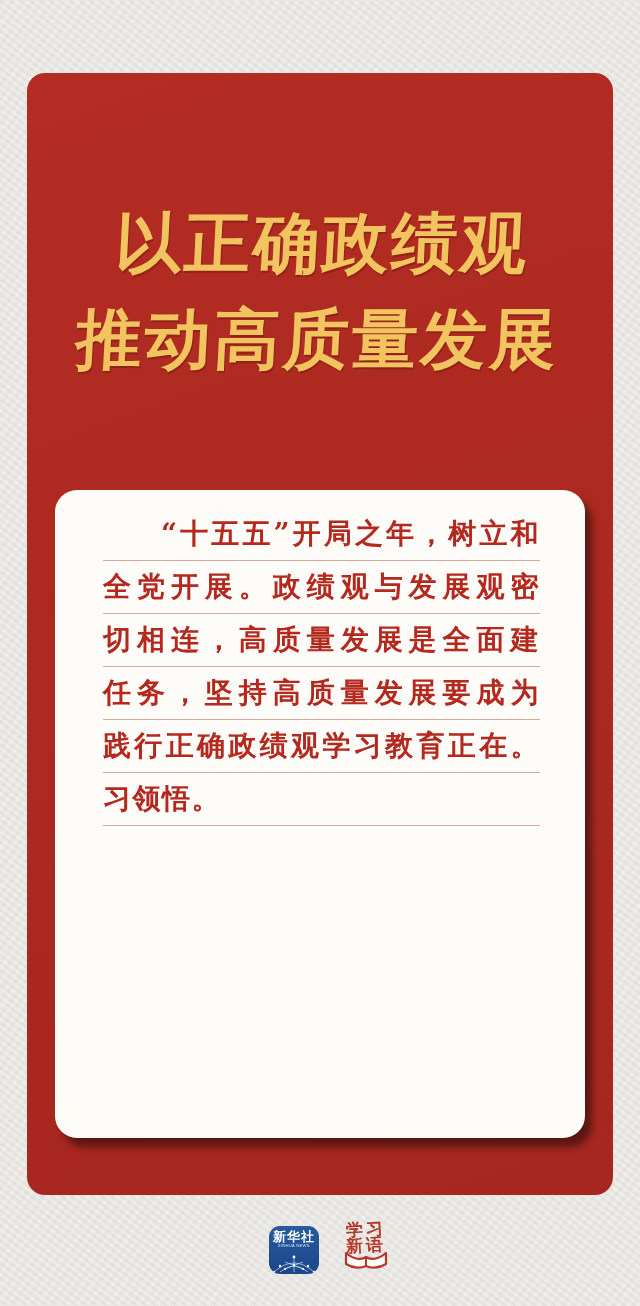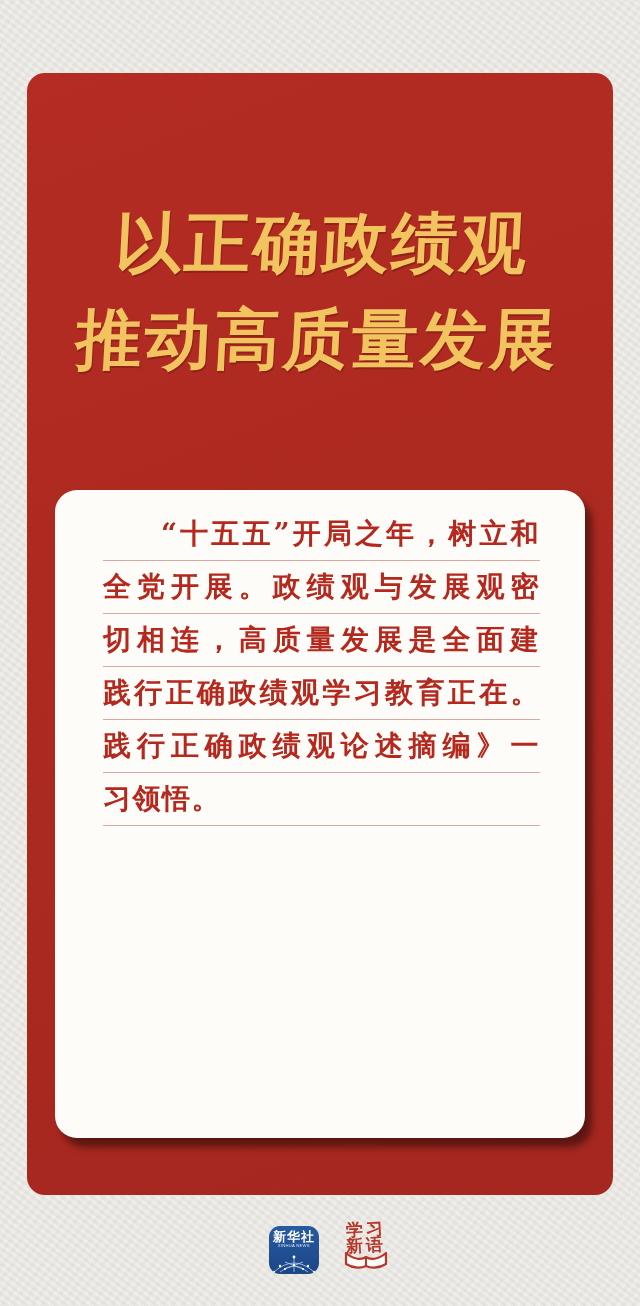--- a/index.html
+++ b/index.html
@@ -116,22 +116,22 @@
   <div class="title">
     <div>以正确政绩观</div>
     <div>推动高质量发展</div>
   </div>
 
   <div class="note-card">
     <div class="note-lines">
       <div class="note-line first">“十五五”开局之年，树立和</div>
       <div class="note-line">全党开展。政绩观与发展观密</div>
       <div class="note-line">切相连，高质量发展是全面建</div>
+      <div class="note-line">任务，坚持高质量发展要成为</div>
       <div class="note-line">践行正确政绩观学习教育正在。</div>
-      <div class="note-line">践行正确政绩观论述摘编》一</div>
       <div class="note-line last">习领悟。</div>
     </div>
   </div>
 
 </div>
 
 <div class="footer">
 
   <div class="xinhua-logo">
     <div class="xinhua-cn">新华社</div>

